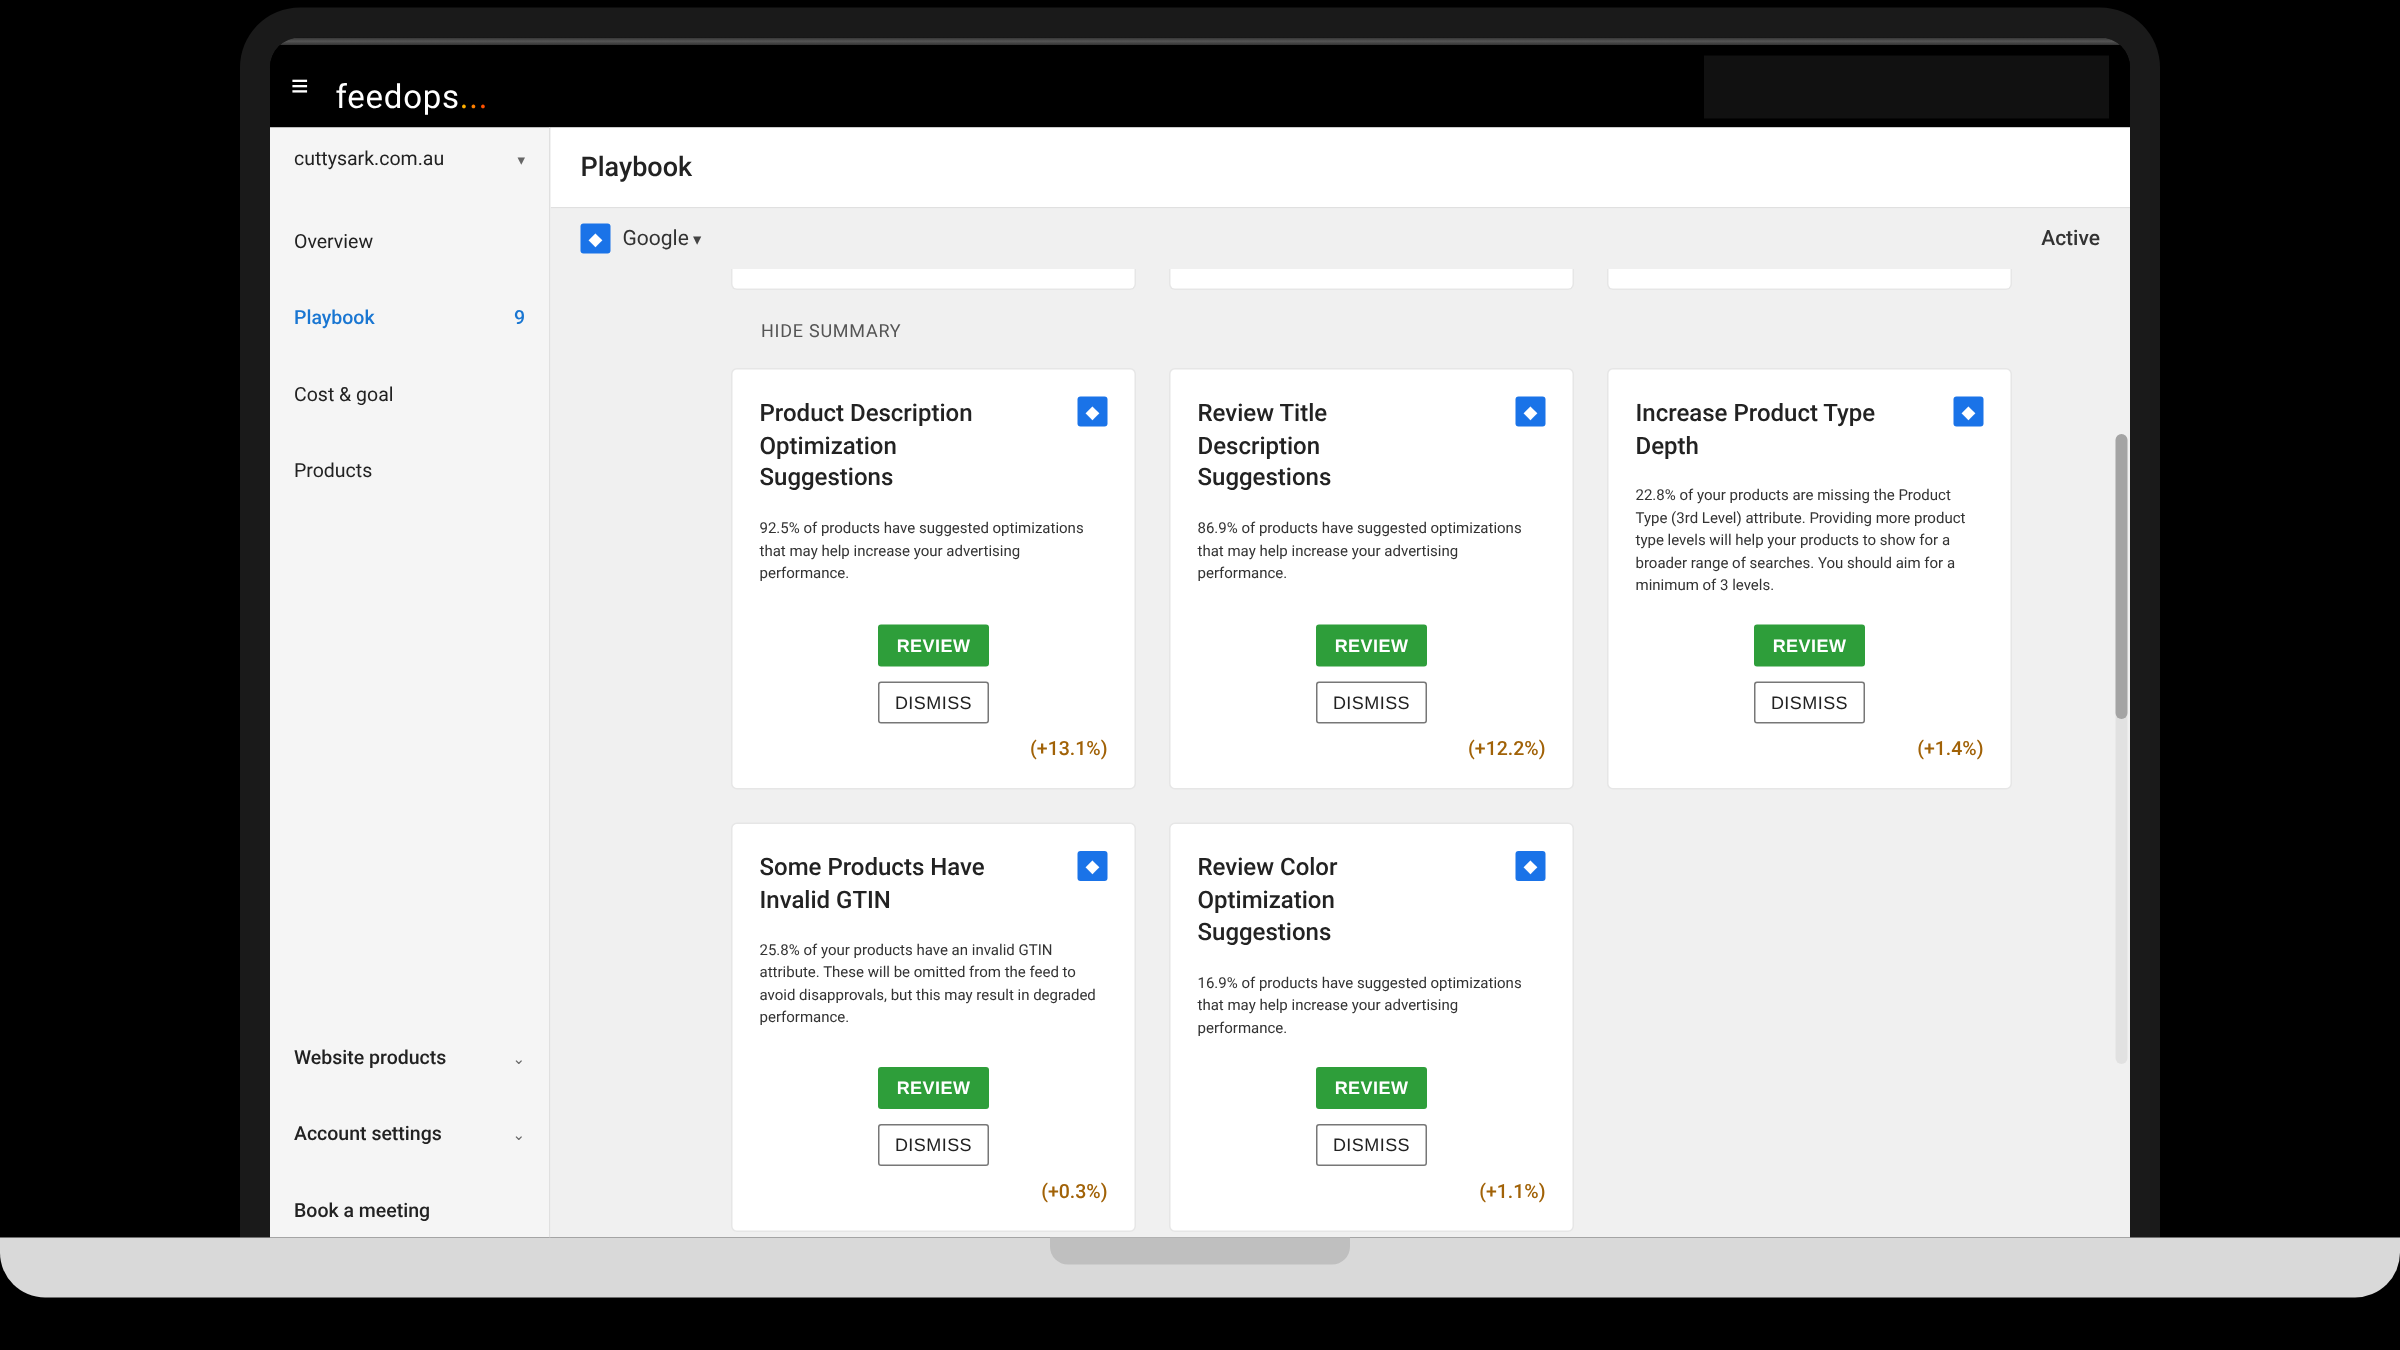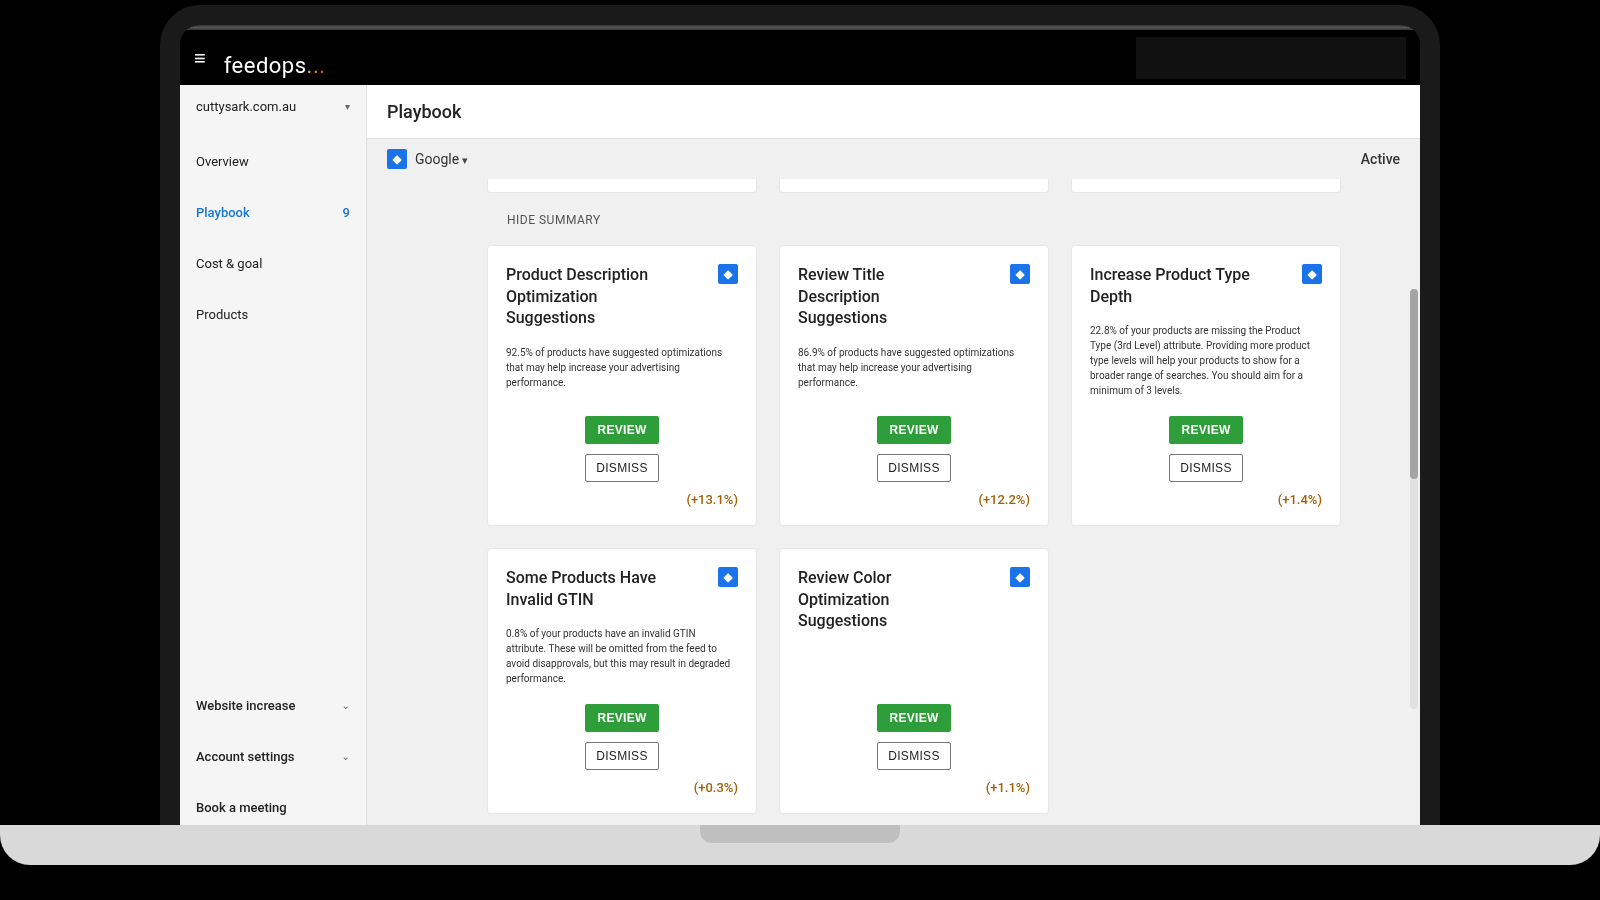--- a/index.html
+++ b/index.html
@@ -82,21 +82,21 @@
             <span class="badge">9</span>
           </div>
           <div class="nav-item">
               <span>Cost &amp; goal</span>
             </div>
           <div class="nav-item">
               <span>Products</span>
             </div>
           <div class="sidebar-spacer"></div>
           <div class="settings-item">
-            <span>Website increase</span>
+            <span>Website products</span>
               <span class="spacer"></span>
             <span class="caret">⌄</span>
           </div>
           <div class="settings-item">
             <span>Account settings</span>
               <span class="spacer"></span>
             <span class="caret">⌄</span>
           </div>
           <div class="settings-item">
             <span>Book a meeting</span>
@@ -152,32 +152,33 @@
                     <button class="btn-review">REVIEW</button>
                     <button class="btn-dismiss">DISMISS</button>
                     <span class="impact">(+1.4%)</span>
                   </div>
                 </div>
                 <div class="card">
                   <div class="card-top">
                     <div class="card-title">Some Products Have Invalid GTIN</div>
                     <div class="card-icon">◆</div>
                   </div>
-                  <div class="card-desc">0.8% of your products have an invalid GTIN attribute. These will be omitted from the feed to avoid disapprovals, but this may result in degraded performance.</div>
+                  <div class="card-desc">25.8% of your products have an invalid GTIN attribute. These will be omitted from the feed to avoid disapprovals, but this may result in degraded performance.</div>
                   <div class="card-actions">
                     <button class="btn-review">REVIEW</button>
                     <button class="btn-dismiss">DISMISS</button>
                     <span class="impact">(+0.3%)</span>
                   </div>
                 </div>
                 <div class="card">
                   <div class="card-top">
                     <div class="card-title">Review Color Optimization Suggestions</div>
                     <div class="card-icon">◆</div>
                   </div>
+                  <div class="card-desc">16.9% of products have suggested optimizations that may help increase your advertising performance.</div>
                   <div class="card-actions">
                     <button class="btn-review">REVIEW</button>
                     <button class="btn-dismiss">DISMISS</button>
                     <span class="impact">(+1.1%)</span>
                   </div>
                 </div>
               </div>
             <div class="vscroll">
               <div class="vscroll-thumb"></div>
             </div>

